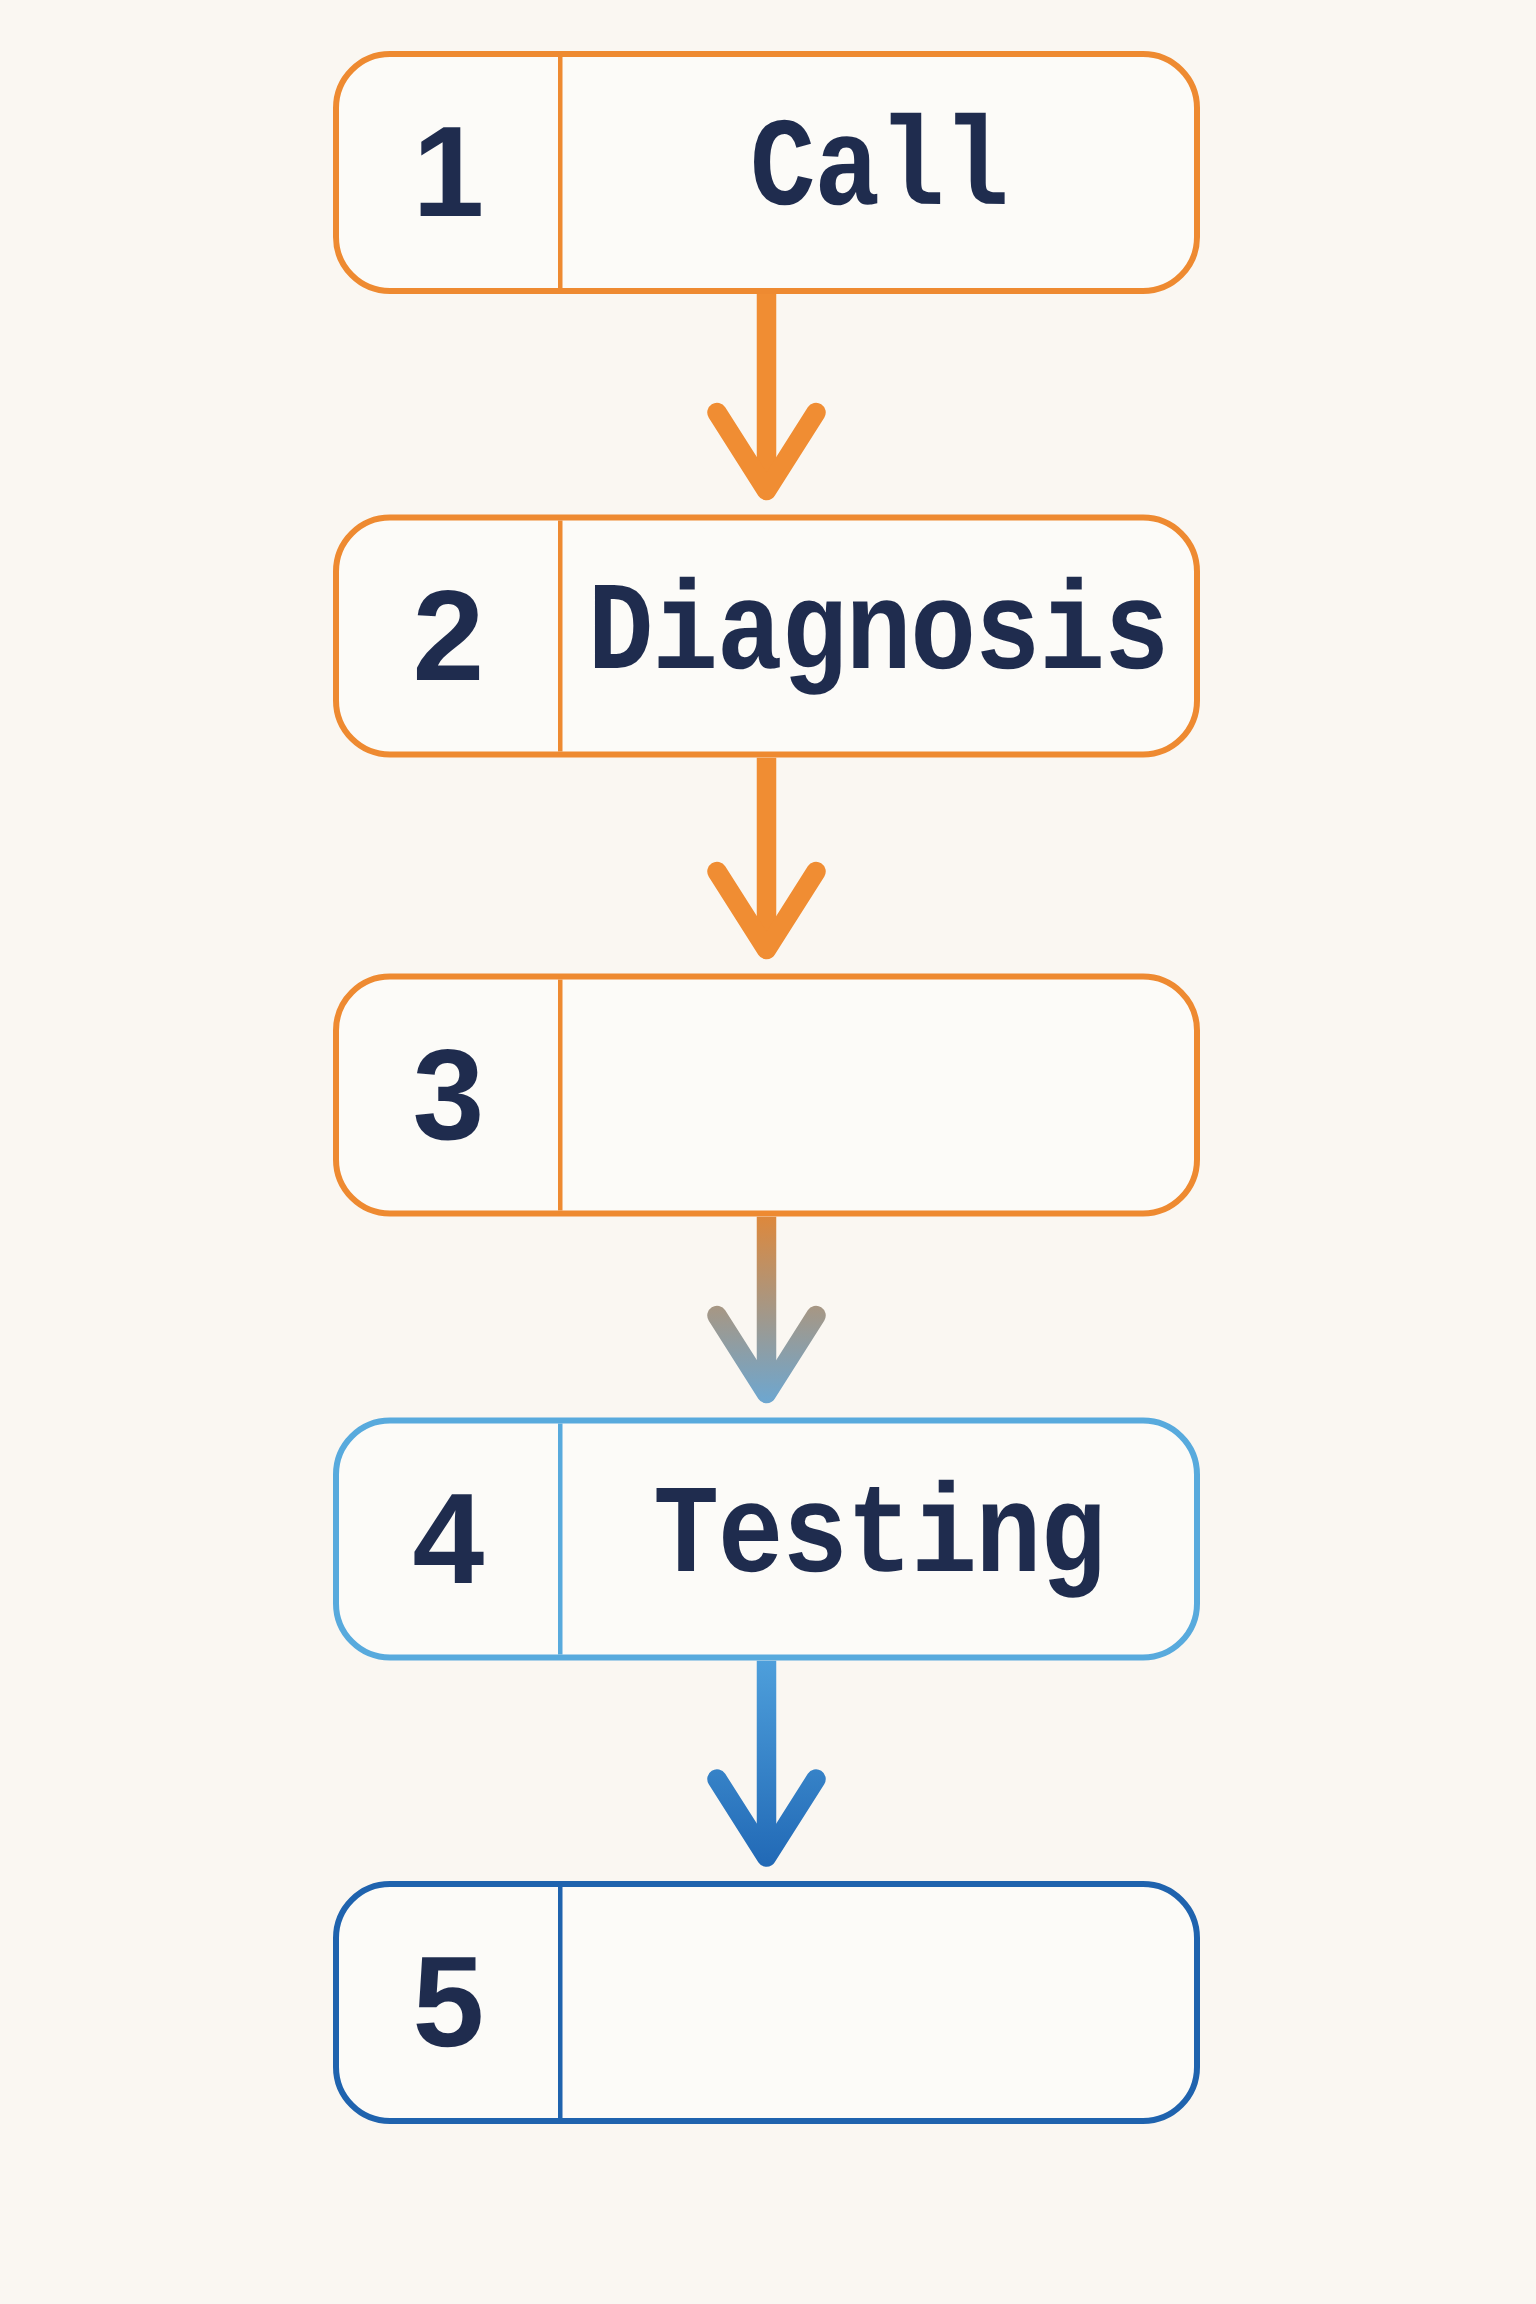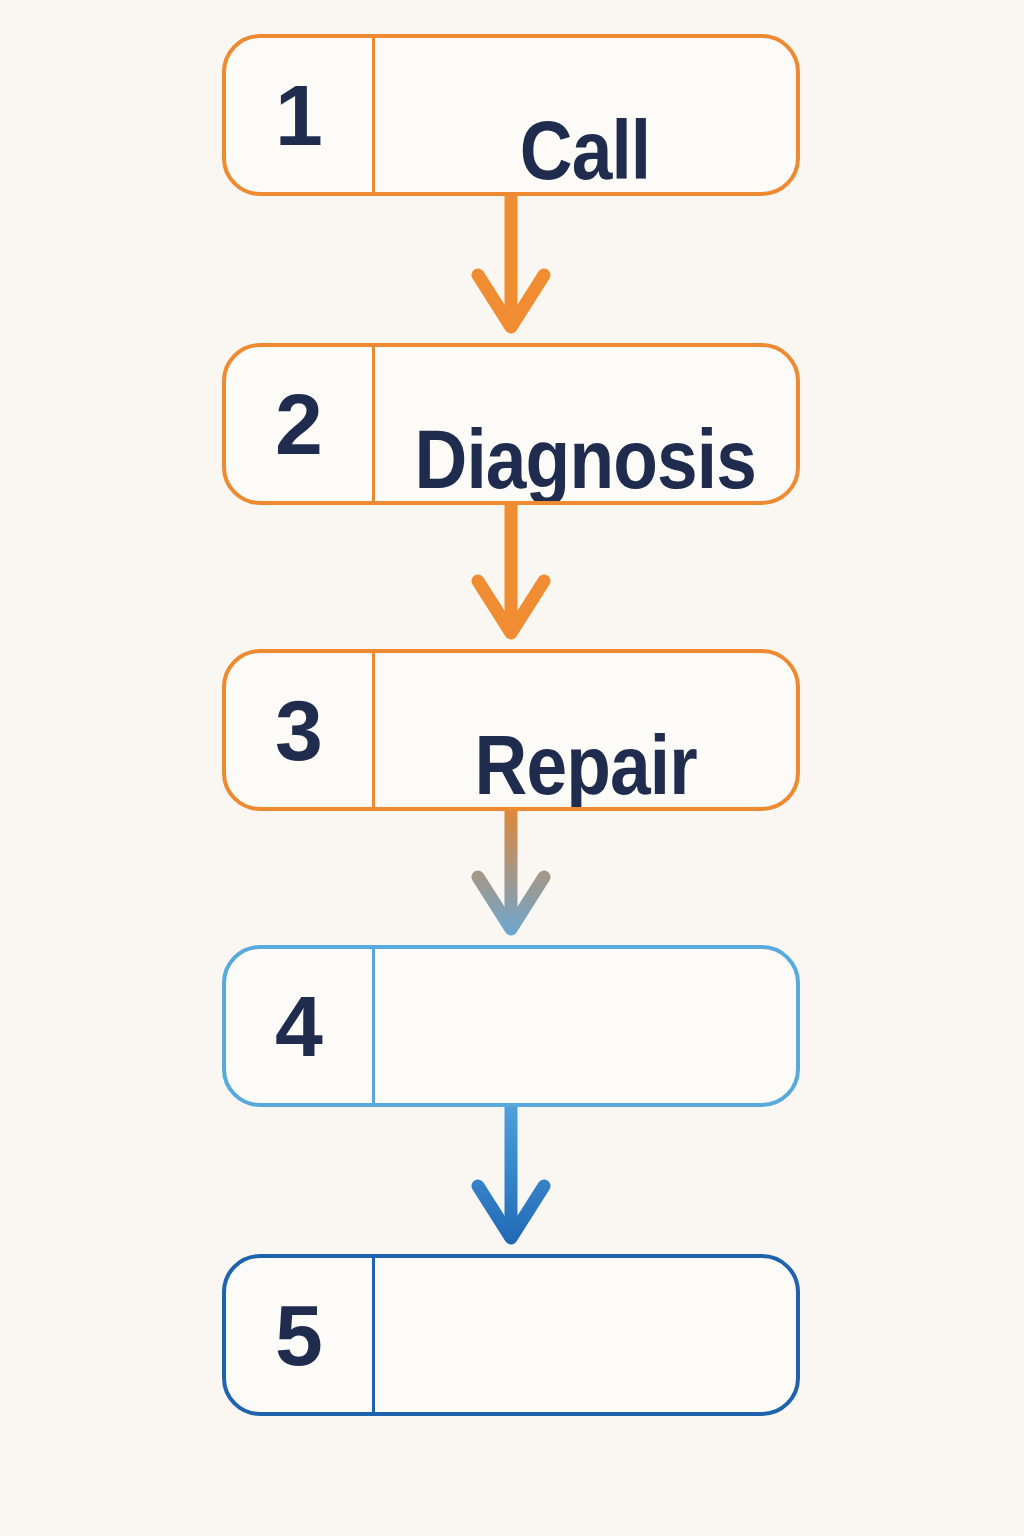--- a/index.html
+++ b/index.html
@@ -43,23 +43,24 @@
 
   .num {
     font-size: 86px;
     font-weight: 700;
     color: #1F2C4E;
     line-height: 1;
   }
   .label-cell {
     flex: 1 1 auto;
     display: flex;
-    align-items: flex-end;
+    align-items: center;
     justify-content: center;
     overflow: hidden;
+    font-family: Liberation Mono, monospace;
   }
   .label {
     font-size: 84px;
     font-weight: 700;
     color: #1F2C4E;
     line-height: 1;
     white-space: nowrap;
     transform: scaleX(0.87);
     letter-spacing: -1px;
   }
@@ -103,39 +104,39 @@
 
 <svg id="arrow-2" class="arrow" width="90" height="144" viewBox="0 0 90 144">
   <line x1="45" y1="0" x2="45" y2="118" stroke="#F08D33" stroke-width="13"></line>
   <polyline points="12,76 45,128 78,76" fill="none" stroke="#F08D33" stroke-width="13" stroke-linecap="round" stroke-linejoin="round"></polyline>
 </svg>
 
 <div class="step step--orange" style="top:649px">
   <div class="num-cell">
     <span class="num">3</span>
   </div>
-  <div class="label-cell">
-    <span class="label">Repair</span>
-  </div>
 </div>
 
 <svg id="arrow-3" class="arrow" width="90" height="134" viewBox="0 0 90 134">
   <defs>
     <linearGradient id="gradOrangeBlue" x1="0" y1="0" x2="0" y2="134" gradientUnits="userSpaceOnUse">
       <stop offset="0" stop-color="#DD883C"></stop>
       <stop offset="1" stop-color="#64A9DC"></stop>
     </linearGradient>
   </defs>
   <line x1="45" y1="0" x2="45" y2="108" stroke="url(#gradOrangeBlue)" stroke-width="13"></line>
   <polyline points="12,66 45,118 78,66" fill="none" stroke="url(#gradOrangeBlue)" stroke-width="13" stroke-linecap="round" stroke-linejoin="round"></polyline>
 </svg>
 
 <div class="step step--lightblue" style="top:945px">
   <div class="num-cell">
     <span class="num">4</span>
+  </div>
+  <div class="label-cell">
+    <span class="label">Testing</span>
   </div>
 </div>
 
 <svg id="arrow-4" class="arrow" width="90" height="147" viewBox="0 0 90 147">
   <defs>
     <linearGradient id="gradBlue" x1="0" y1="0" x2="0" y2="147" gradientUnits="userSpaceOnUse">
       <stop offset="0" stop-color="#4E9FDB"></stop>
       <stop offset="1" stop-color="#1E65B3"></stop>
     </linearGradient>
   </defs>

